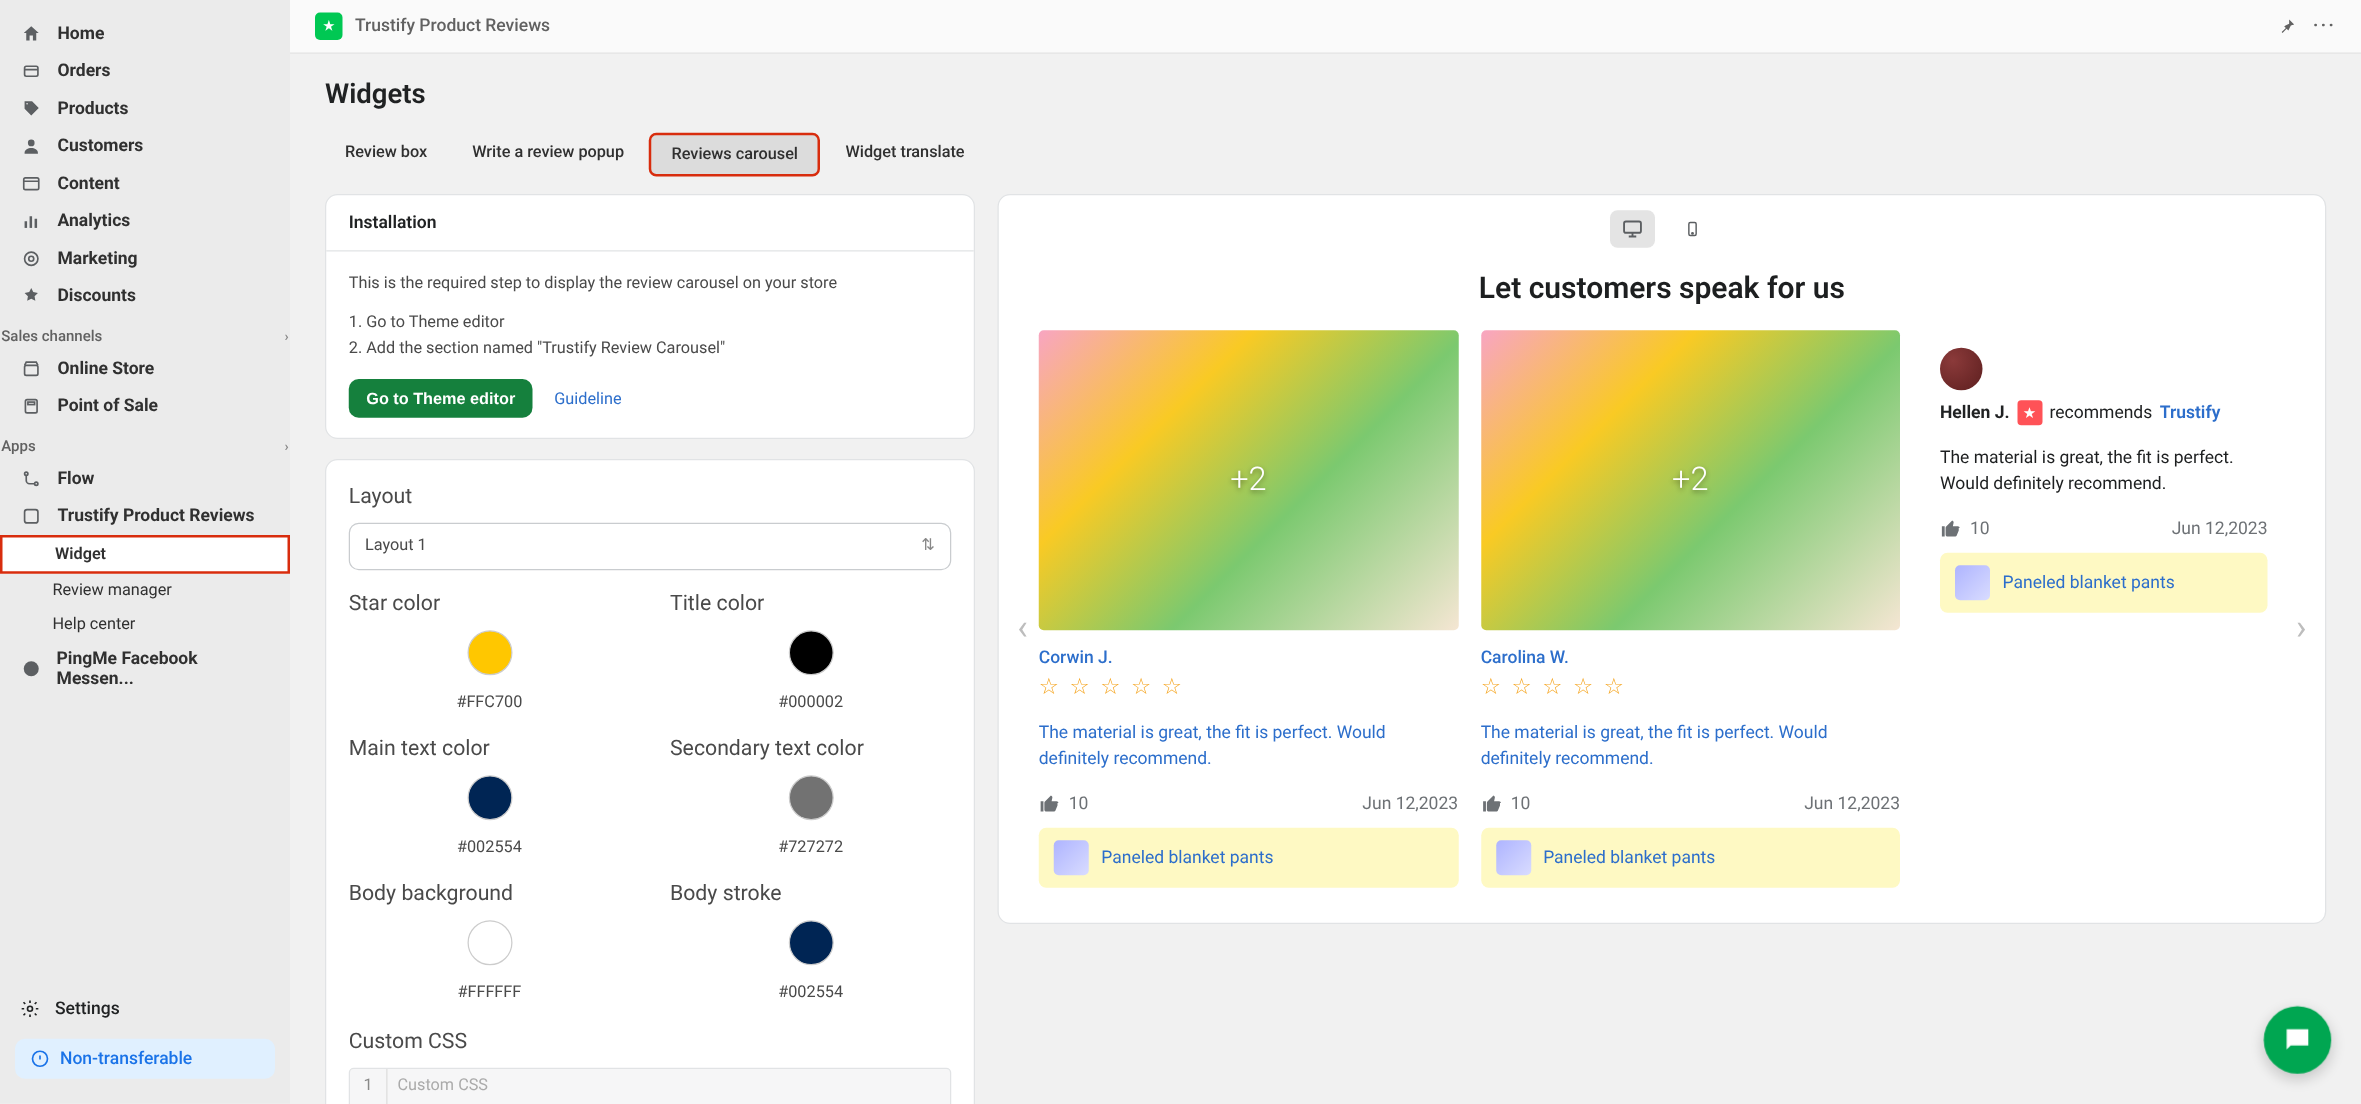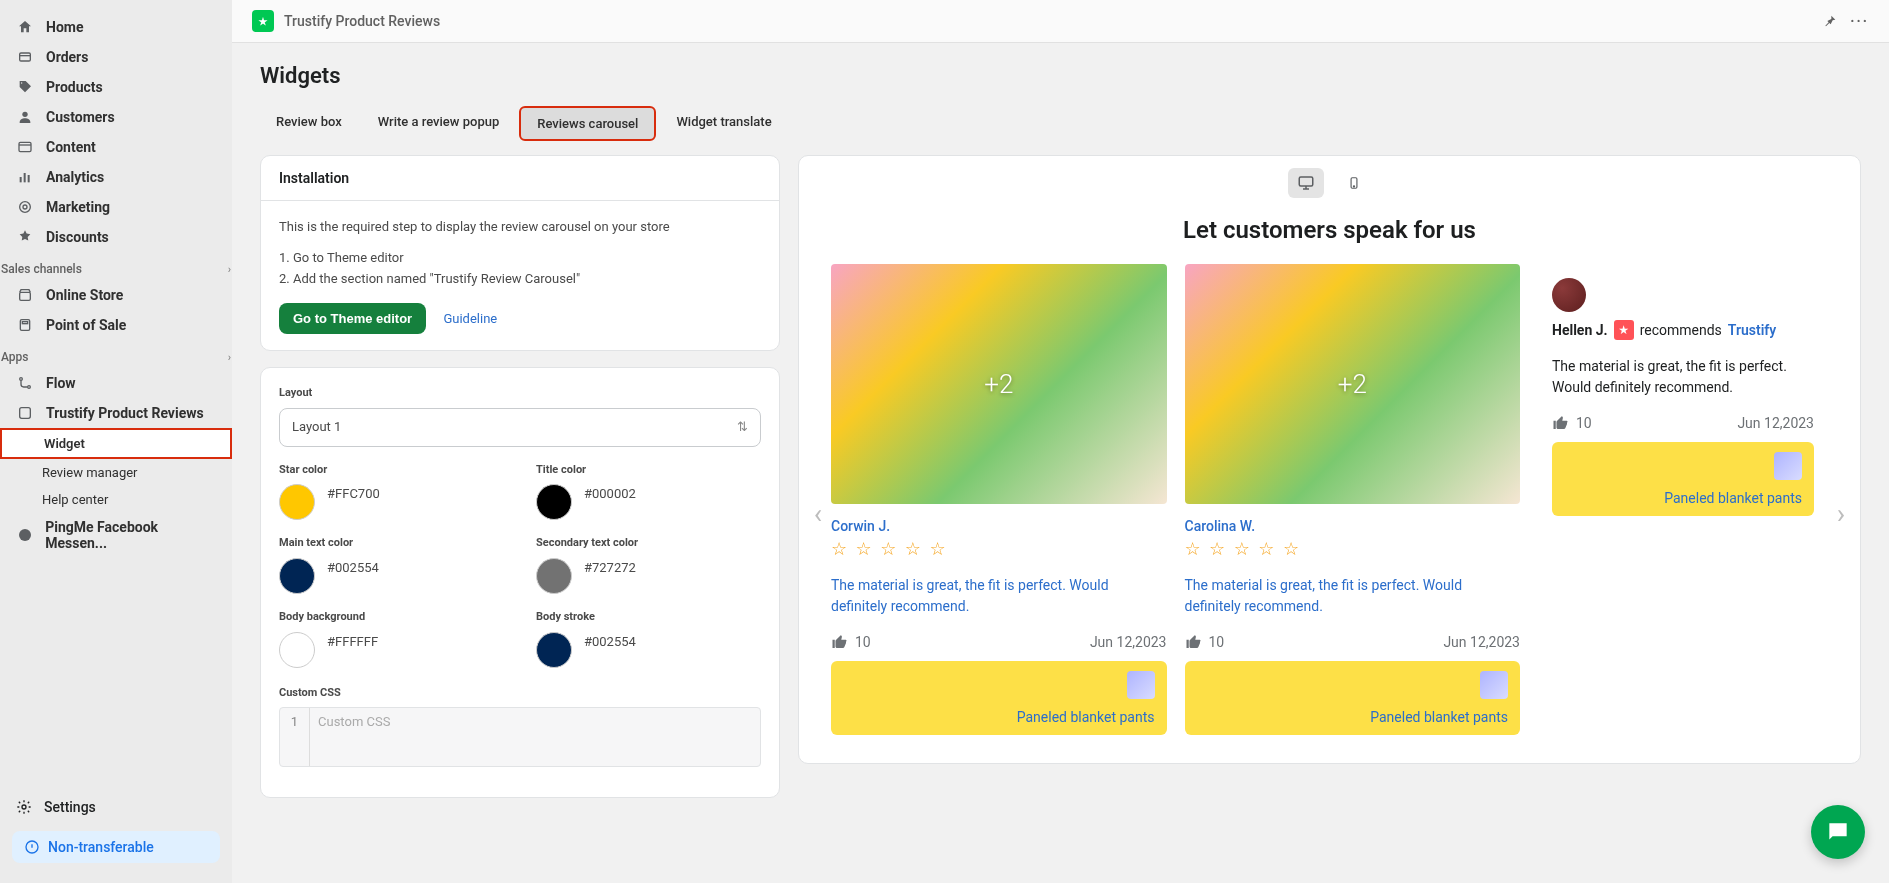--- a/index.html
+++ b/index.html
@@ -38,46 +38,46 @@
 
 .card { background: #fff; border-radius: 10px; border: 1px solid #e1e3e5; }
 .card-header { padding: 14px 18px; border-bottom: 1px solid #e1e3e5; font-weight: 600; }
 .card-body { padding: 16px 18px; font-size: 13px; color: #4a4a4a; line-height: 1.6; }
 .card-body p { margin-bottom: 10px; }
 .steps { margin-bottom: 14px; }
 .btn-dark { background: #15803d; color: #fff; border: none; padding: 8px 14px; border-radius: 8px; font-weight: 600; font-size: 13px; cursor: pointer; }
 .link { color: #2c6ecb; text-decoration: none; margin-left: 14px; cursor: pointer; }
 
 .form-group { margin-bottom: 14px; }
-.form-label { font-size: 11px; font-weight: 700; margin-bottom: 6px; display: block; }
+.form-label { font-size: 17px; font-weight: 400; margin-bottom: 6px; display: block; }
 .select { width: 100%; padding: 8px 12px; border: 1px solid #c9cccf; border-radius: 8px; background: #fff; font-size: 13px; display: flex; justify-content: space-between; align-items: center; cursor: pointer; }
 .color-row { display: flex; gap: 32px; }
 .color-item { flex: 1; }
-.color-display { display: flex; align-items: flex-start; gap: 12px; margin-top: 6px; }
+.color-display { display: flex; align-items: center; gap: 12px; margin-top: 6px; flex-direction: column; }
 .swatch { width: 36px; height: 36px; border-radius: 50%; border: 1px solid #ccc; }
 .custom-css-box { background: #f6f6f7; border: 1px solid #e1e3e5; border-radius: 4px; min-height: 60px; display: flex; }
 .lineno { width: 30px; text-align: center; color: #888; padding: 4px 0; border-right: 1px solid #ddd; }
 .css-input { flex: 1; padding: 4px 8px; color: #aaa; }
 
 
 .preview-panel { background: #fff; border-radius: 10px; border: 1px solid #e1e3e5; padding: 0; position: relative; }
 .device-toggle { display: flex; justify-content: center; gap: 12px; padding: 12px; }
 .device-btn { width: 36px; height: 30px; border-radius: 6px; display: flex; align-items: center; justify-content: center; cursor: pointer; color: #5c5f62; }
 .device-btn.active { background: #e4e4e4; }
 .preview-title { text-align: center; font-size: 24px; font-weight: 600; color: #1d1f20; margin: 6px 0 20px; }
 .carousel { display: flex; gap: 18px; padding: 0 32px 28px; position: relative; }
 .review-card { flex: 1; min-width: 0; border-radius: 8px; background: #fff; position: relative; }
 .review-img { width: 100%; height: 240px; border-radius: 4px; background: linear-gradient(135deg,#f8a5c2 0%, #f9ca24 30%, #7bc96f 60%, #f5e6d3 100%); position: relative; }
 .img-badge { position: absolute; top: 50%; left: 50%; transform: translate(-50%,-50%); color: #fff; font-size: 26px; font-weight: 300; text-shadow: 0 1px 4px rgba(0,0,0,0.4); }
 .reviewer-name { color: #2c6ecb; font-weight: 500; margin: 14px 0 4px; }
 .stars { color: #f5a623; font-size: 18px; letter-spacing: 2px; }
 .review-text { color: #2c6ecb; margin: 16px 0; line-height: 1.5; font-size: 14px; }
 .review-meta { display: flex; justify-content: space-between; align-items: center; margin: 14px 0 10px; color: #6d7175; }
 .thumbs { display: flex; align-items: center; gap: 6px; text-align: center; }
-.product-link { background: #fde047; border-radius: 6px; padding: 10px 12px; display: flex; align-items: flex-end; gap: 10px; flex-direction: column; }
+.product-link { background: #fef9c3; border-radius: 6px; padding: 10px 12px; display: flex; align-items: center; gap: 10px; }
 .product-thumb { width: 28px; height: 28px; background: linear-gradient(135deg,#aeb4ff,#d9dcff); border-radius: 4px; }
 .product-name { color: #2c6ecb; }
 
 .review-card.compact { padding: 14px; }
 .avatar { width: 34px; height: 34px; border-radius: 50%; background: radial-gradient(circle at 30% 30%, #8b3a3a, #5d1f1f); margin-bottom: 8px; }
 .rec-line { display: flex; align-items: center; gap: 6px; flex-wrap: wrap; font-size: 14px; margin-bottom: 16px; }
 .rec-badge { width: 20px; height: 20px; background: #ff5257; border-radius: 3px; display: inline-flex; align-items: center; justify-content: center; color: #fff; font-size: 12px; }
 .brand { color: #2c6ecb; font-weight: 600; }
 
 .carousel-arrow { position: absolute; top: 50%; transform: translateY(-50%); width: 30px; height: 40px; color: #bdbdbd; font-size: 28px; cursor: pointer; display: flex; align-items: center; justify-content: center; }

